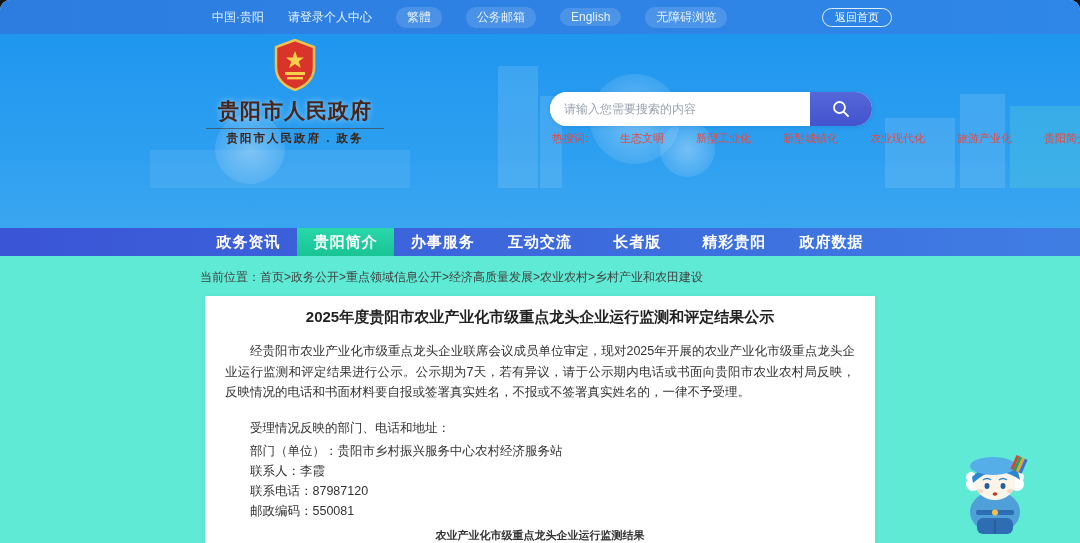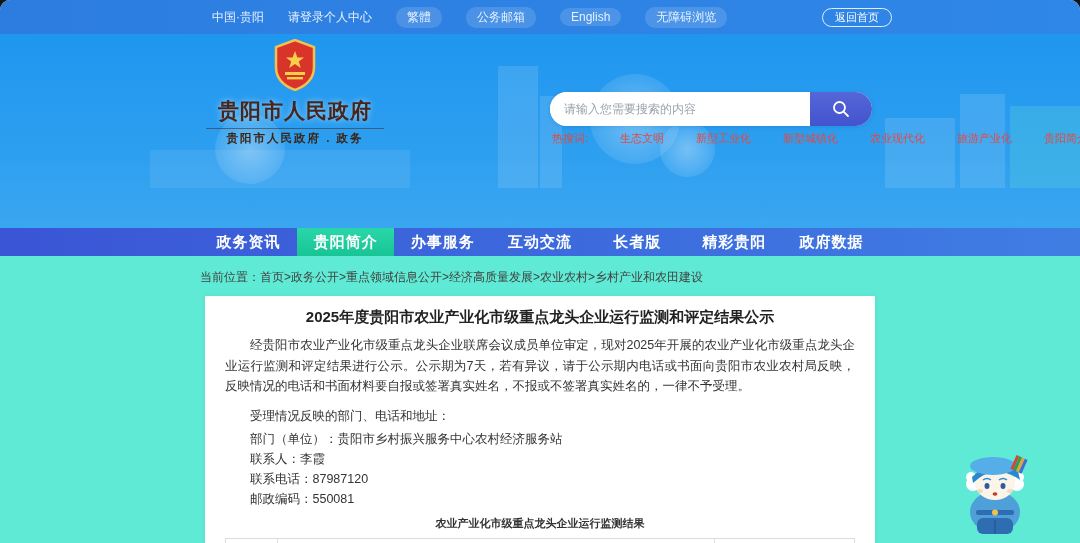--- a/index.html
+++ b/index.html
@@ -41,21 +41,21 @@
 
   
   .content { position:relative; height:368px; background:#5eead4; }
   .breadcrumb { padding:13px 0 0 200px; font-size:12px; color:#424242; cursor:pointer; }
   .card { position:absolute; left:205px; top:40px; width:670px; height:420px; background:#fff; box-shadow:0 0 6px rgba(0,0,0,0.05); padding:11px 20px 0; }
   .art-title { text-align:center; font-size:15px; font-weight:bold; color:#222; line-height:19px; }
   .art-meta { margin-top:7px; text-align:center; font-size:11px; color:#8d9299; }
   .art-meta span { margin:0 3px; }
   .art-meta .fs-large { color:#a9bfd4; margin:0 2px; cursor:pointer; }
   .art-meta .fs { color:#555; margin:0 2px; cursor:pointer; }
-  .body-p { margin-top:9px; font-size:12.5px; line-height:1.65; color:#333; text-align:justify; }
+  .body-p { margin-top:15px; font-size:12.5px; line-height:1.65; color:#333; text-align:justify; }
   .indent { text-indent:2em; }
   .contact-line { margin-top:4px; font-size:12.5px; line-height:16px; color:#333; text-indent:2em; }
   .table-title { margin-top:9px; text-align:center; font-size:11px; font-weight:bold; color:#333; }
   table.results { margin:7px auto 0; width:630px; border-collapse:collapse; }
   table.results th, table.results td { border:1px solid #dcdcdc; height:26px; font-size:12px; font-weight:normal; color:#333; text-align:center; padding:0 4px; }
 
   .mascot { position:absolute; left:960px; top:450px; width:72px; height:88px; }
 </style>
 </head>
 <body>

